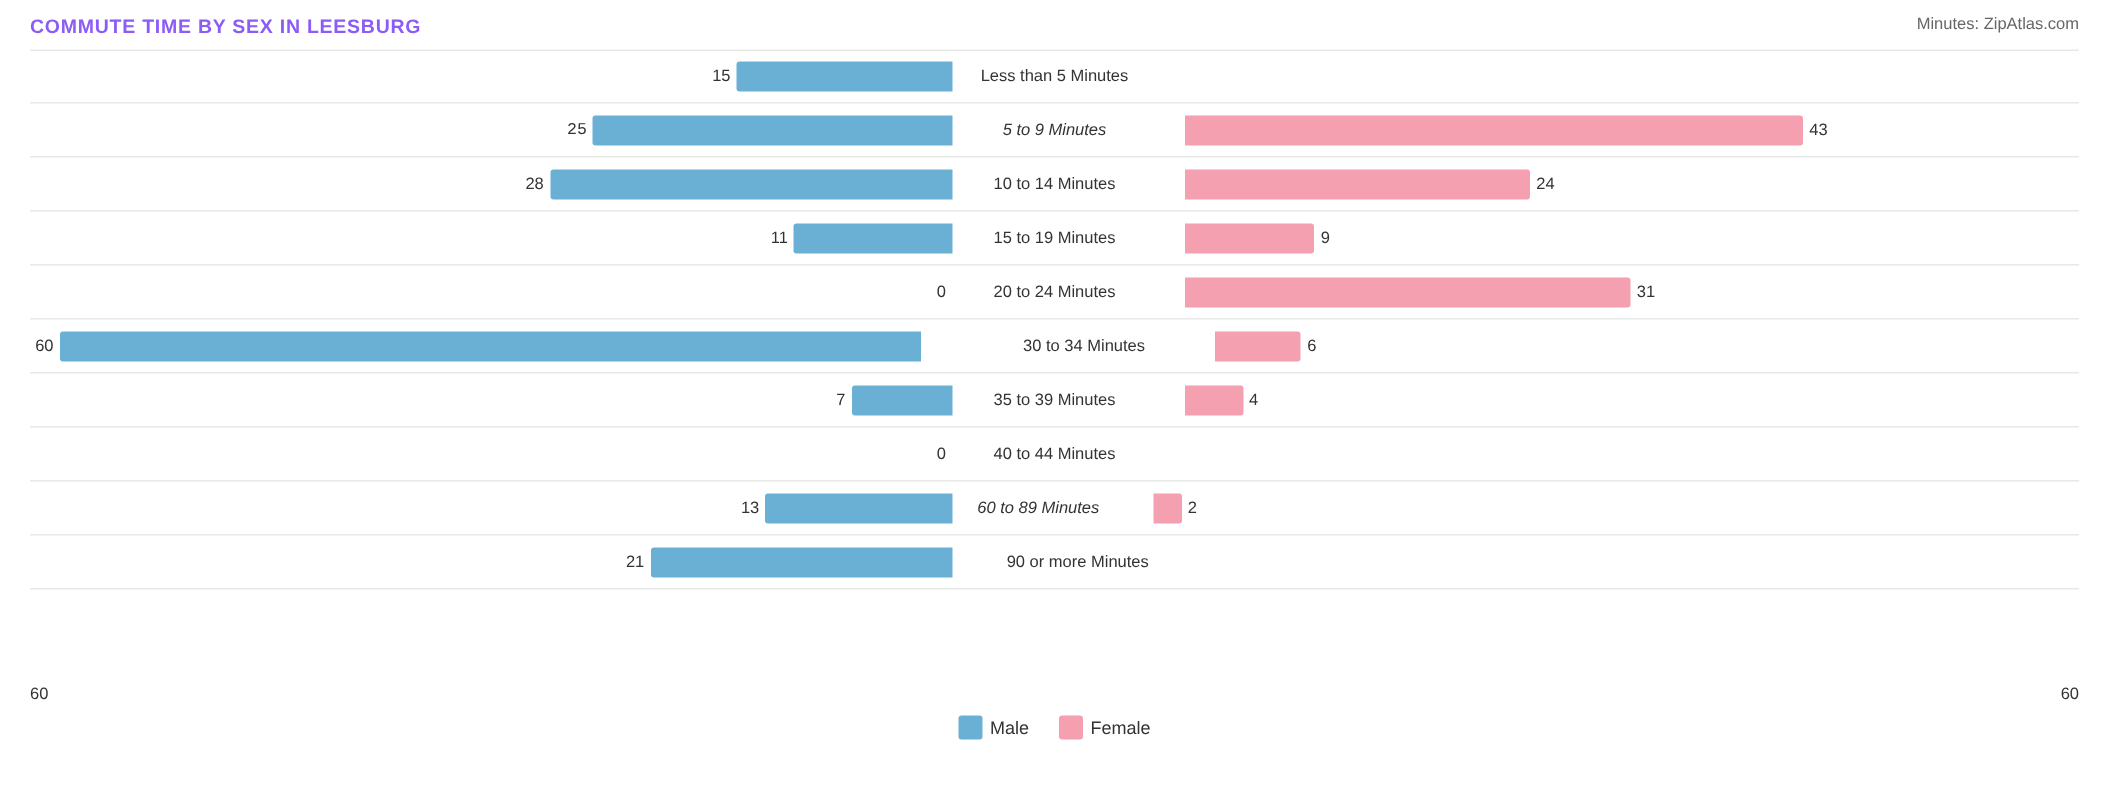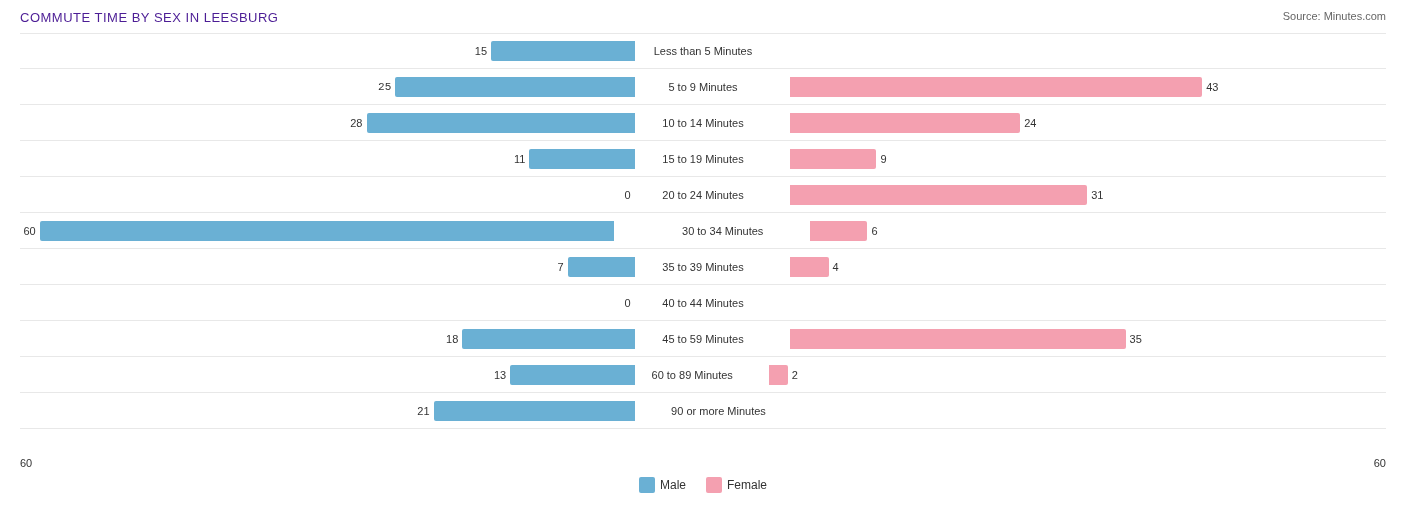--- a/index.html
+++ b/index.html
@@ -11,22 +11,22 @@
       overflow: hidden;
     }
     .chart-container {
       width: 1406px;
       height: 523px;
       padding: 10px 20px 40px 20px;
       position: relative;
     }
     .chart-title {
       font-size: 13px;
-      font-weight: normal;
-      color: #4c1d95;
+      font-weight: bold;
+      color: #8b5cf6;
       text-transform: uppercase;
       letter-spacing: 0.5px;
       margin-bottom: 8px;
     }
     .source-label {
       position: absolute;
       top: 10px;
       right: 20px;
       font-size: 11px;
       color: #666;
@@ -168,21 +168,21 @@
     
     
     
     
   </style>
 </head>
 <body>
 
 <div class="chart-container">
   <div class="chart-title">COMMUTE TIME BY SEX IN LEESBURG</div>
-  <div class="source-label">Source: Minutes.com</div>
+  <div class="source-label">Minutes: ZipAtlas.com</div>
 
   <div class="chart-area" id="chart-area">
   <div class="row">
     <div class="row-inner">
       <div class="left-section" style="width:614.7px;justify-content:center;">
         <div class="male-bar-container">
           <span class="male-value">15</span>
           <div class="male-bar" style="width:143.675px;"></div>
         </div>
       </div>
@@ -196,21 +196,21 @@
     </div>
   </div>
       <div class="row">
     <div class="row-inner">
       <div class="left-section" style="width:614.7px;font-family:Liberation Mono, monospace;">
         <div class="male-bar-container">
           <span class="male-value">25</span>
           <div class="male-bar" style="width:239.45833333333337px;"></div>
         </div>
       </div>
-      <div class="center-label" style="width:136.6px;">5 to 9 Minutes</div>
+      <div class="center-label" style="width:136.6px;font-style:italic;">5 to 9 Minutes</div>
       <div class="right-section" style="width:614.7px;">
         <div class="female-bar-container">
           <div class="female-bar" style="width:411.8683333333334px;"></div>
           <span class="female-value">43</span>
         </div>
       </div>
     </div>
   </div>
       <div class="row">
     <div class="row-inner">
@@ -311,42 +311,25 @@
           <div class="female-bar" style="width:0px;"></div>
           <span class="female-value"></span>
         </div>
       </div>
     </div>
   </div>
       <div class="row">
     <div class="row-inner">
       <div class="left-section" style="width:614.7px;">
         <div class="male-bar-container">
-          <span class="male-value">18</span>
-          <div class="male-bar" style="width:172.41000000000003px;"></div>
-        </div>
-      </div>
-      <div class="center-label" style="width:136.6px;">45 to 59 Minutes</div>
-      <div class="right-section" style="width:614.7px;">
-        <div class="female-bar-container">
-          <div class="female-bar" style="width:335.24166666666673px;"></div>
-          <span class="female-value">35</span>
-        </div>
-      </div>
-    </div>
-  </div>
-      <div class="row">
-    <div class="row-inner">
-      <div class="left-section" style="width:614.7px;">
-        <div class="male-bar-container">
           <span class="male-value">13</span>
           <div class="male-bar" style="width:124.51833333333336px;"></div>
         </div>
       </div>
-      <div class="center-label" style="width:115px;">60 to 89 Minutes</div>
+      <div class="center-label" style="width:115px;font-style:italic;">60 to 89 Minutes</div>
       <div class="right-section" style="width:614.7px;">
         <div class="female-bar-container">
           <div class="female-bar" style="width:19.15666666666667px;"></div>
           <span class="female-value">2</span>
         </div>
       </div>
     </div>
   </div>
       <div class="row">
     <div class="row-inner">

